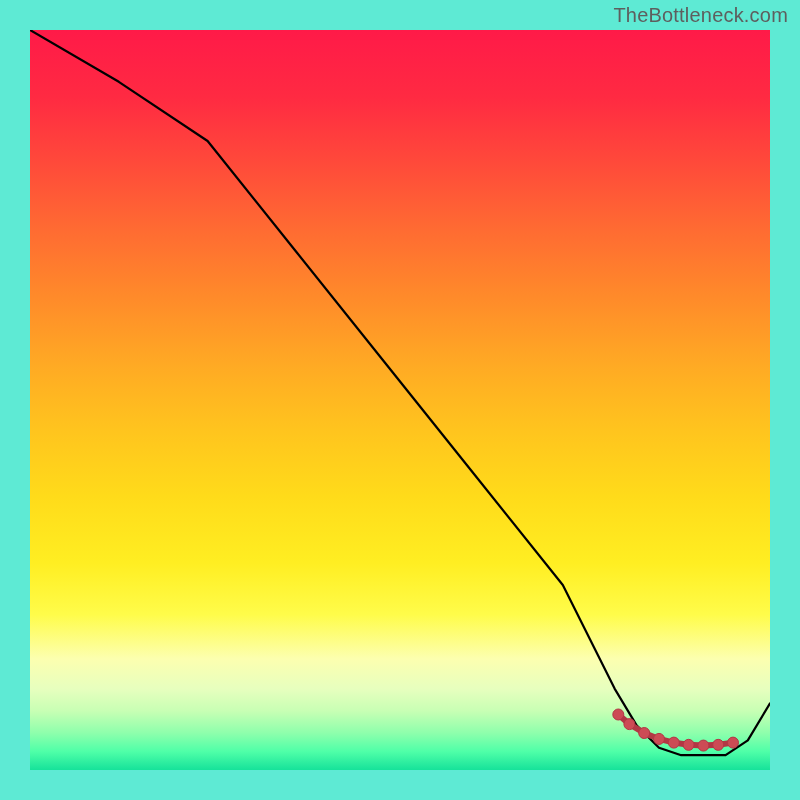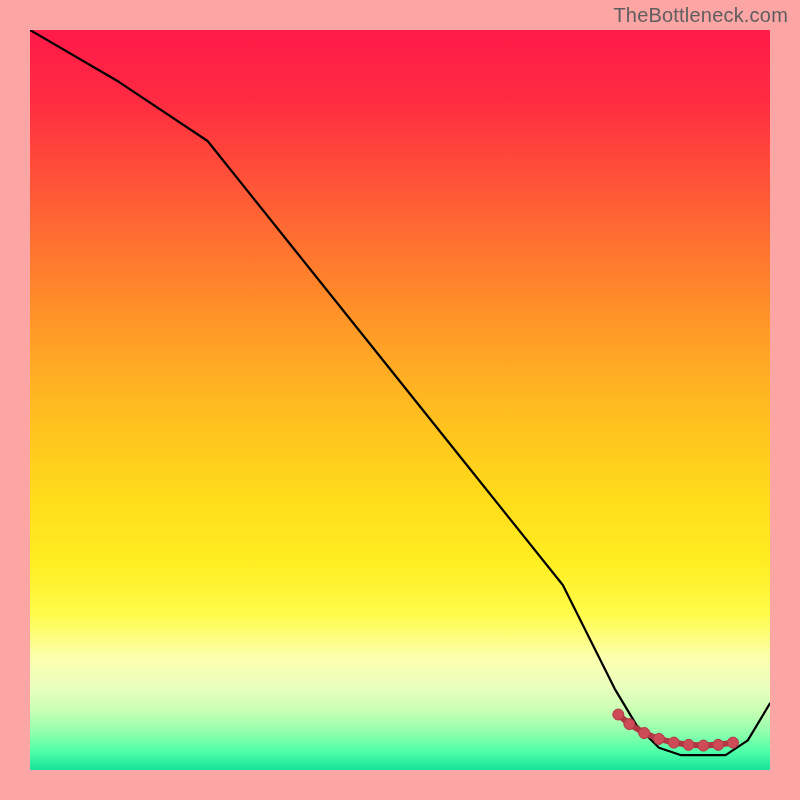--- a/index.html
+++ b/index.html
@@ -8,21 +8,21 @@
     width: 800px;
     height: 800px;
     background: #000;
     overflow: hidden;
     font-family: Arial, Helvetica, sans-serif;
   }
   .stage {
     position: relative;
     width: 800px;
     height: 800px;
-    background: #fca5a5;
+    background: #5eead4;
   }
   .watermark {
     position: absolute;
     top: 4px;
     right: 12px;
     color: #5e5e5e;
     font-size: 20px;
     font-weight: 400;
     letter-spacing: 0.2px;
     z-index: 10;

